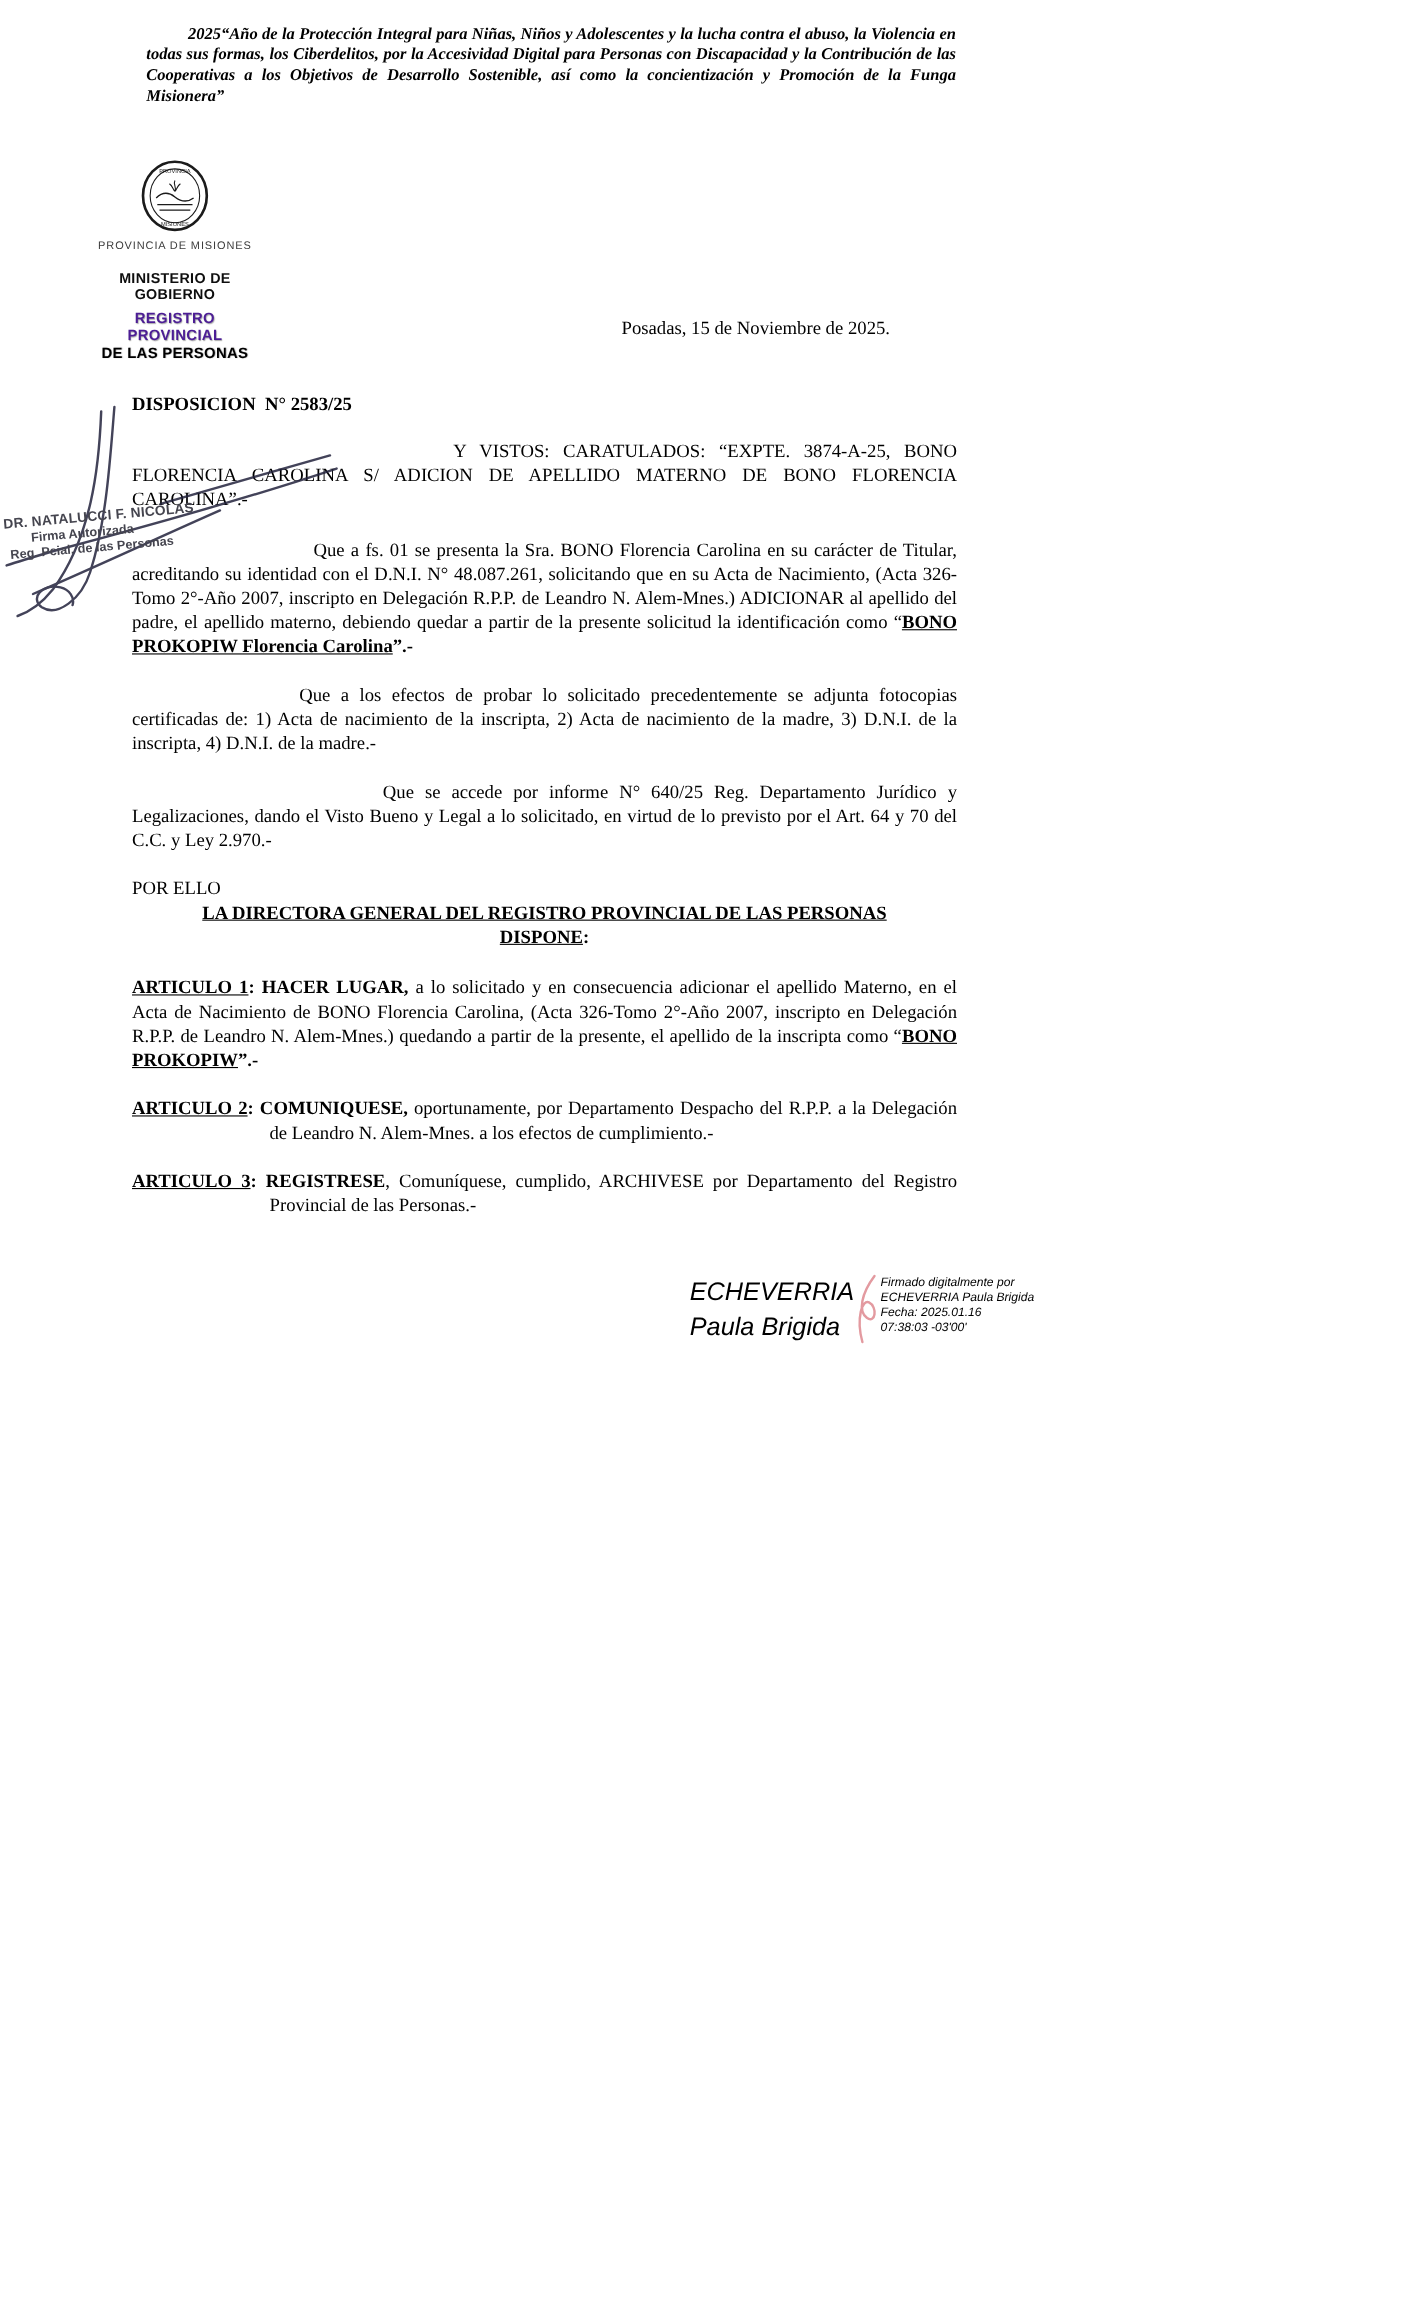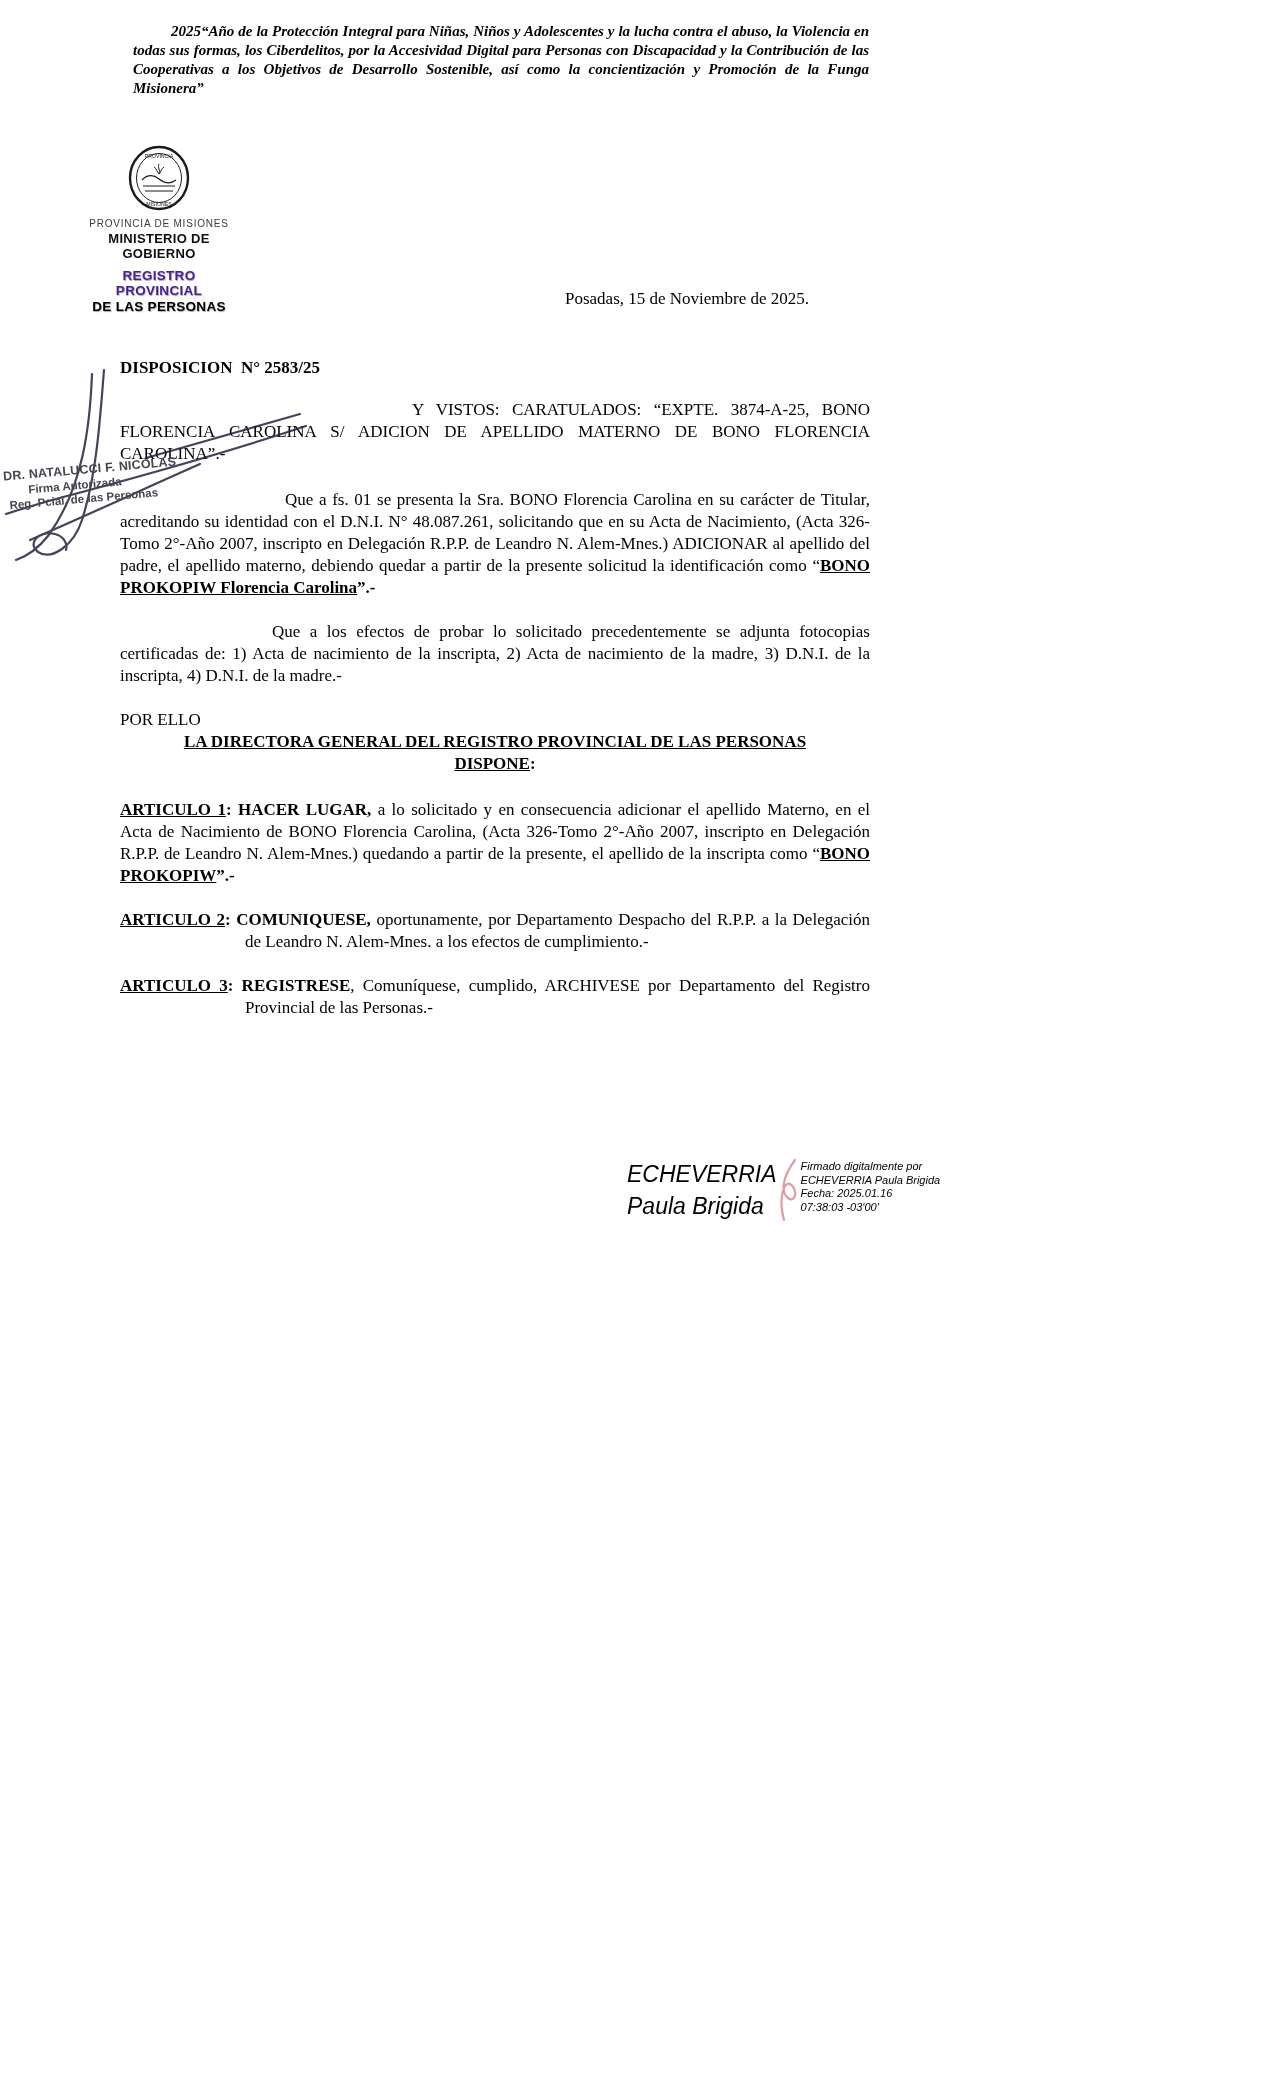--- a/index.html
+++ b/index.html
@@ -16,21 +16,21 @@
     text-align:justify; text-indent:38px;
   }
 
   
   .logo {
     position:absolute; left:78px; top:144px; width:162px; text-align:center;
     font-family:"Liberation Sans", sans-serif;
   }
   .seal { display:block; margin:0 auto 4px auto; }
   .logo-province { font-size:10px; letter-spacing:.8px; color:#3b3b3b; margin-top:1px; }
-  .logo-ministry { font-size:13px; font-weight:bold; letter-spacing:.3px; color:#0e0e0e; margin-top:2px; }
+  .logo-ministry { font-size:13px; font-weight:bold; letter-spacing:.3px; color:#0e0e0e; margin-top:16px; }
   .logo-reg1 { font-size:13.5px; font-weight:bold; color:#4c1d95; margin-top:7px; letter-spacing:.3px;
                text-shadow:.6px .6px 1px rgba(60,60,60,.45); }
   .logo-reg2 { font-size:13.5px; font-weight:bold; color:#000000; letter-spacing:.3px; margin-top:1px;
                text-shadow:.6px .6px 1px rgba(60,60,60,.45); }
 
   .dateline { position:absolute; left:565px; top:289px; font-size:17px; }
 
   
   .doc-body { position:absolute; left:120px; top:357px; width:750px; font-size:17px; line-height:22px; }
   .doc-title { font-weight:bold; white-space:pre-wrap; }
@@ -95,20 +95,21 @@
 
     <p class="doc-title">DISPOSICION  N° 2583/25</p>
 
     <p class="jp vistos">Y VISTOS: CARATULADOS: “EXPTE. 3874-A-25, BONO FLORENCIA CAROLINA S/ ADICION DE APELLIDO MATERNO DE BONO FLORENCIA CAROLINA”.-</p>
 
 
     <p class="jp p1"><span>Que a fs. 01 se presenta la Sra. BONO Florencia Carolina en su carácter de Titular, acreditando su identidad con el D.N.I. N° 48.087.261, solicitando que en su Acta de Nacimiento, (Acta 326-Tomo 2°-Año 2007, inscripto en Delegación R.P.P. de Leandro N. Alem-Mnes.) ADICIONAR al apellido del padre, el apellido materno, debiendo quedar a partir de la presente solicitud la identificación como “</span><span class="bu">BONO PROKOPIW Florencia Carolina</span><span class="b">”.-</span></p>
 
     <p class="jp p2">Que a los efectos de probar lo solicitado precedentemente se adjunta fotocopias certificadas de: 1) Acta de nacimiento de la inscripta, 2) Acta de nacimiento de la madre, 3) D.N.I. de la inscripta, 4) D.N.I. de la madre.-</p>
 
+    <p class="jp p3">Que se accede por informe N° 640/25 Reg. Departamento Jurídico y Legalizaciones, dando el Visto Bueno y Legal a lo solicitado, en virtud de lo previsto por el Art. 64 y 70 del C.C. y Ley 2.970.-</p>
 
     <p class="por-ello">POR ELLO</p>
 
     <div class="center-h"><span class="u">LA DIRECTORA GENERAL DEL REGISTRO PROVINCIAL DE LAS PERSONAS</span></div>
     <div class="center-h"><span class="u">DISPONE</span><span>:</span></div>
 
     <p class="jp art1"><span class="bu">ARTICULO 1</span><span class="b">: HACER LUGAR,</span><span> a lo solicitado y en consecuencia adicionar el apellido Materno, en el Acta de Nacimiento de BONO Florencia Carolina, (Acta 326-Tomo 2°-Año 2007, inscripto en Delegación R.P.P. de Leandro N. Alem-Mnes.) quedando a partir de la presente, el apellido de la inscripta como “</span><span class="bu">BONO PROKOPIW</span><span class="b">”.-</span></p>
 
     <p class="jp art-hang"><span class="bu">ARTICULO 2</span><span class="b">: COMUNIQUESE,</span><span> oportunamente, por Departamento Despacho del R.P.P. a la Delegación de Leandro N. Alem-Mnes. a los efectos de cumplimiento.-</span></p>
 

